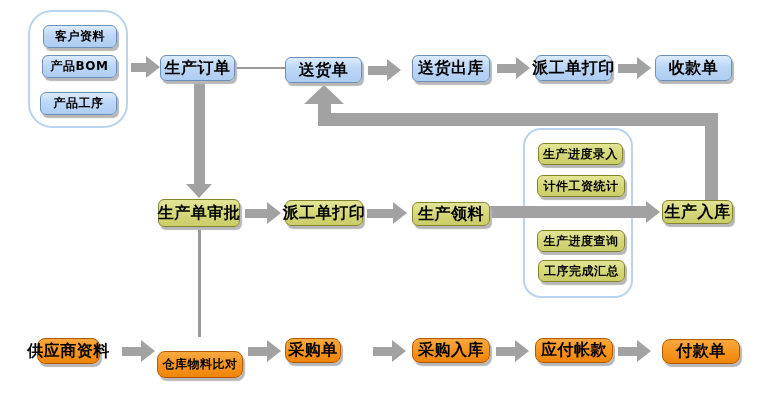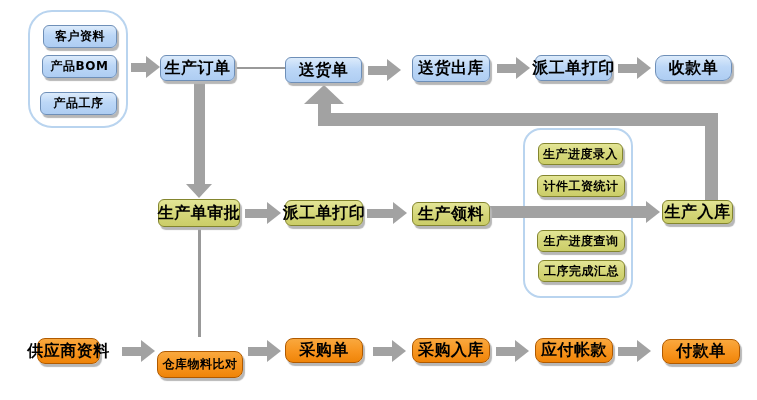--- a/index.html
+++ b/index.html
@@ -118,30 +118,30 @@
   </div>
 
 <div class="node blue small" style="left:43px;top:25px;width:74px;height:23px;">客户资料</div>
 <div class="node blue small" style="left:42px;top:55px;width:75px;height:23px;">产品BOM</div>
 <div class="node blue small" style="left:40px;top:92px;width:77px;height:23px;">产品工序</div>
 
 <div class="node blue" style="left:160px;top:55px;width:75px;height:26px;">生产订单</div>
 <div class="node blue" style="left:285px;top:57px;width:77px;height:26px;">送货单</div>
 <div class="node blue" style="left:412px;top:55px;width:78px;height:27px;">送货出库</div>
 <div class="node blue" style="left:535px;top:55px;width:77px;height:26px;">派工单打印</div>
-<div class="node blue" style="left:655px;top:55px;width:77px;height:26px;border-radius:9px;">收款单</div>
+<div class="node blue" style="left:655px;top:55px;width:77px;height:26px;">收款单</div>
 
 <div class="node green" style="left:158px;top:199px;width:82px;height:28px;">生产单审批</div>
 <div class="node green" style="left:285px;top:200px;width:78px;height:26px;">派工单打印</div>
 <div class="node green" style="left:412px;top:202px;width:78px;height:24px;">生产领料</div>
 <div class="node green" style="left:662px;top:200px;width:71px;height:24px;">生产入库</div>
 
 <div class="node green small" style="left:538px;top:143px;width:85px;height:22px;">生产进度录入</div>
 <div class="node green small" style="left:537px;top:175px;width:88px;height:22px;">计件工资统计</div>
 <div class="node green small" style="left:537px;top:230px;width:88px;height:22px;">生产进度查询</div>
 <div class="node green small" style="left:538px;top:260px;width:87px;height:22px;">工序完成汇总</div>
 
 <div class="node orange" style="left:37px;top:338px;width:63px;height:26px;">供应商资料</div>
 <div class="node orange small" style="left:157px;top:351px;width:86px;height:27px;">仓库物料比对</div>
-<div class="node orange" style="left:285px;top:338px;width:78px;height:25px;">采购单</div>
+<div class="node orange" style="left:285px;top:338px;width:56px;height:25px;">采购单</div>
 <div class="node orange" style="left:412px;top:338px;width:78px;height:25px;">采购入库</div>
 <div class="node orange" style="left:535px;top:338px;width:78px;height:25px;">应付帐款</div>
 <div class="node orange" style="left:662px;top:339px;width:78px;height:25px;">付款单</div>
 
 </body></html>

